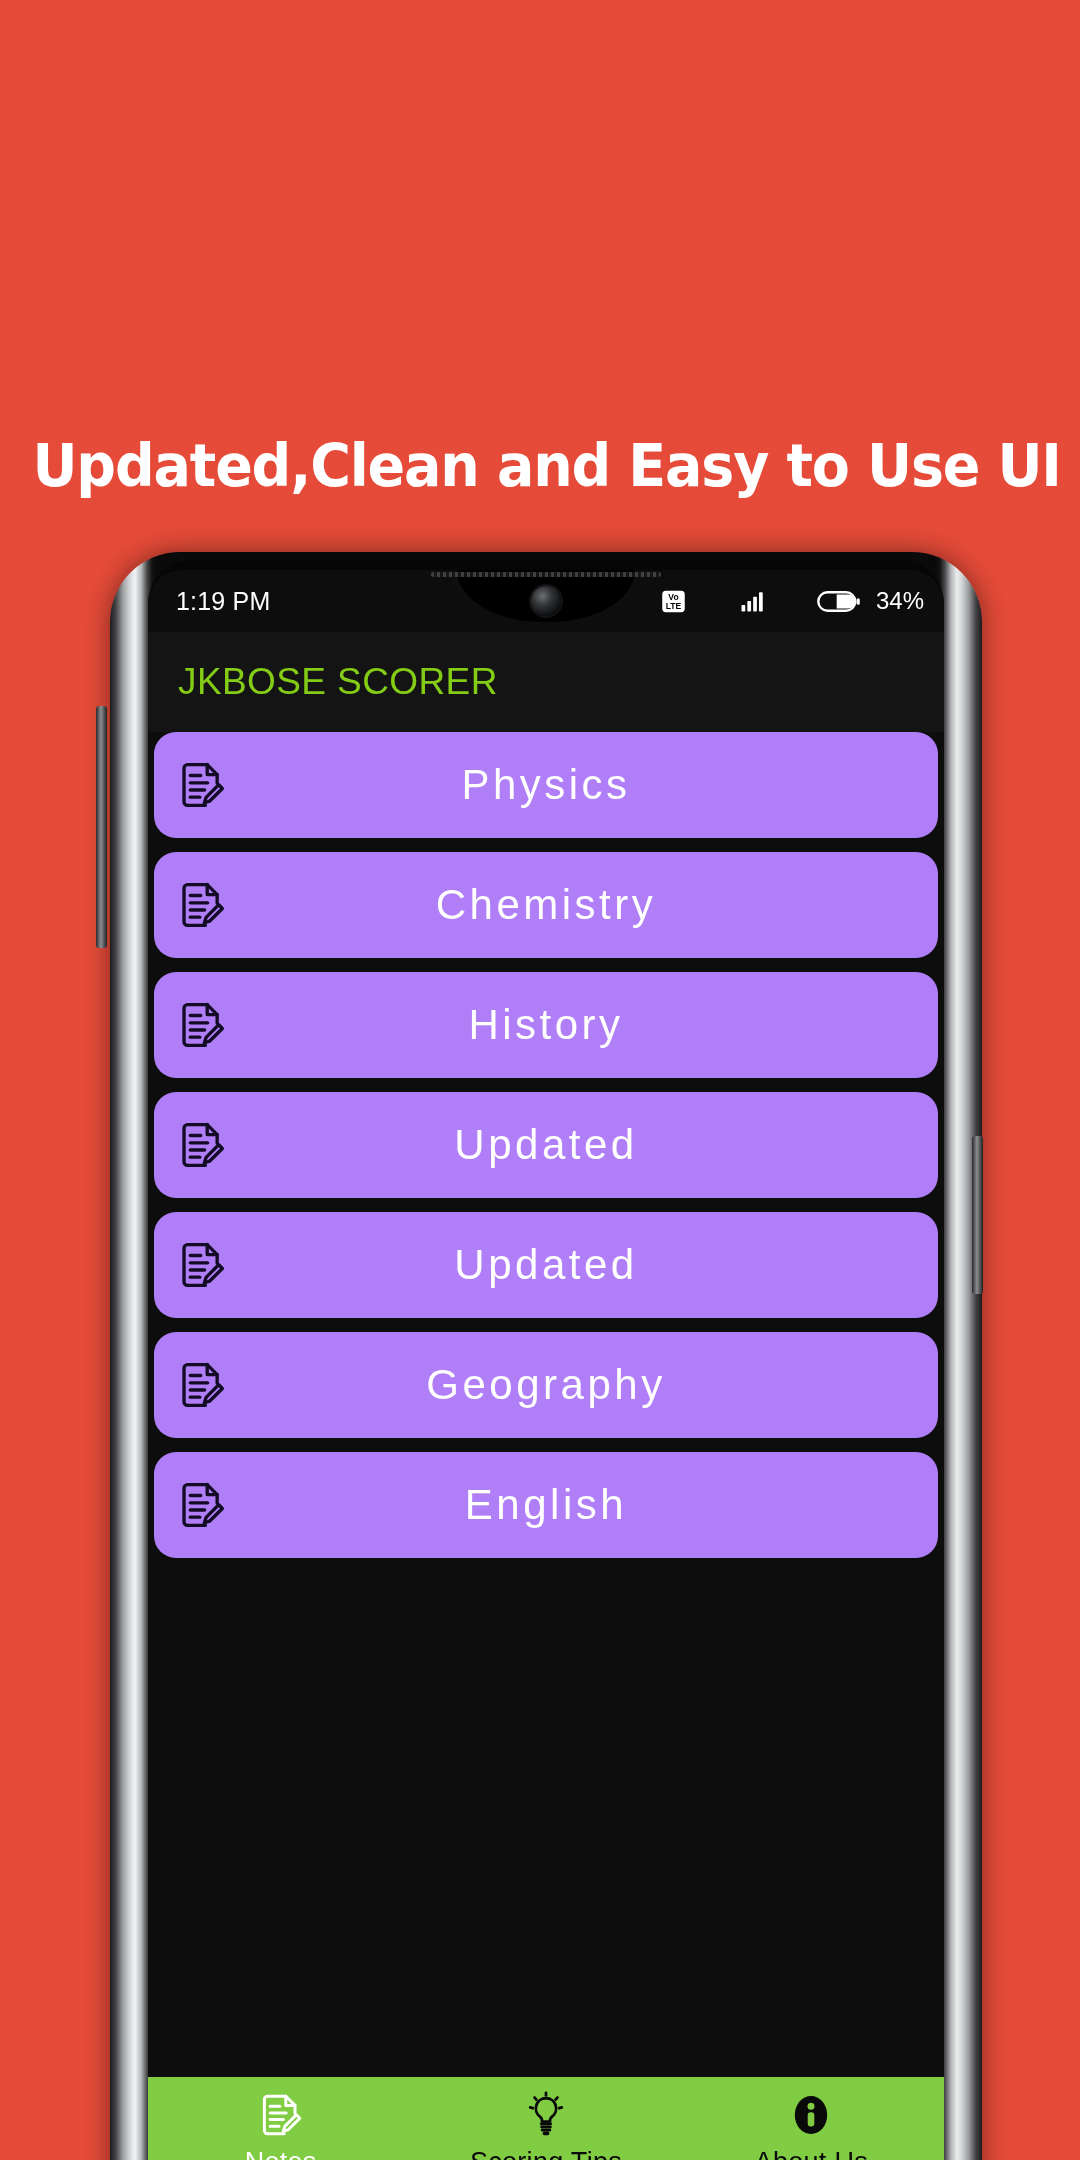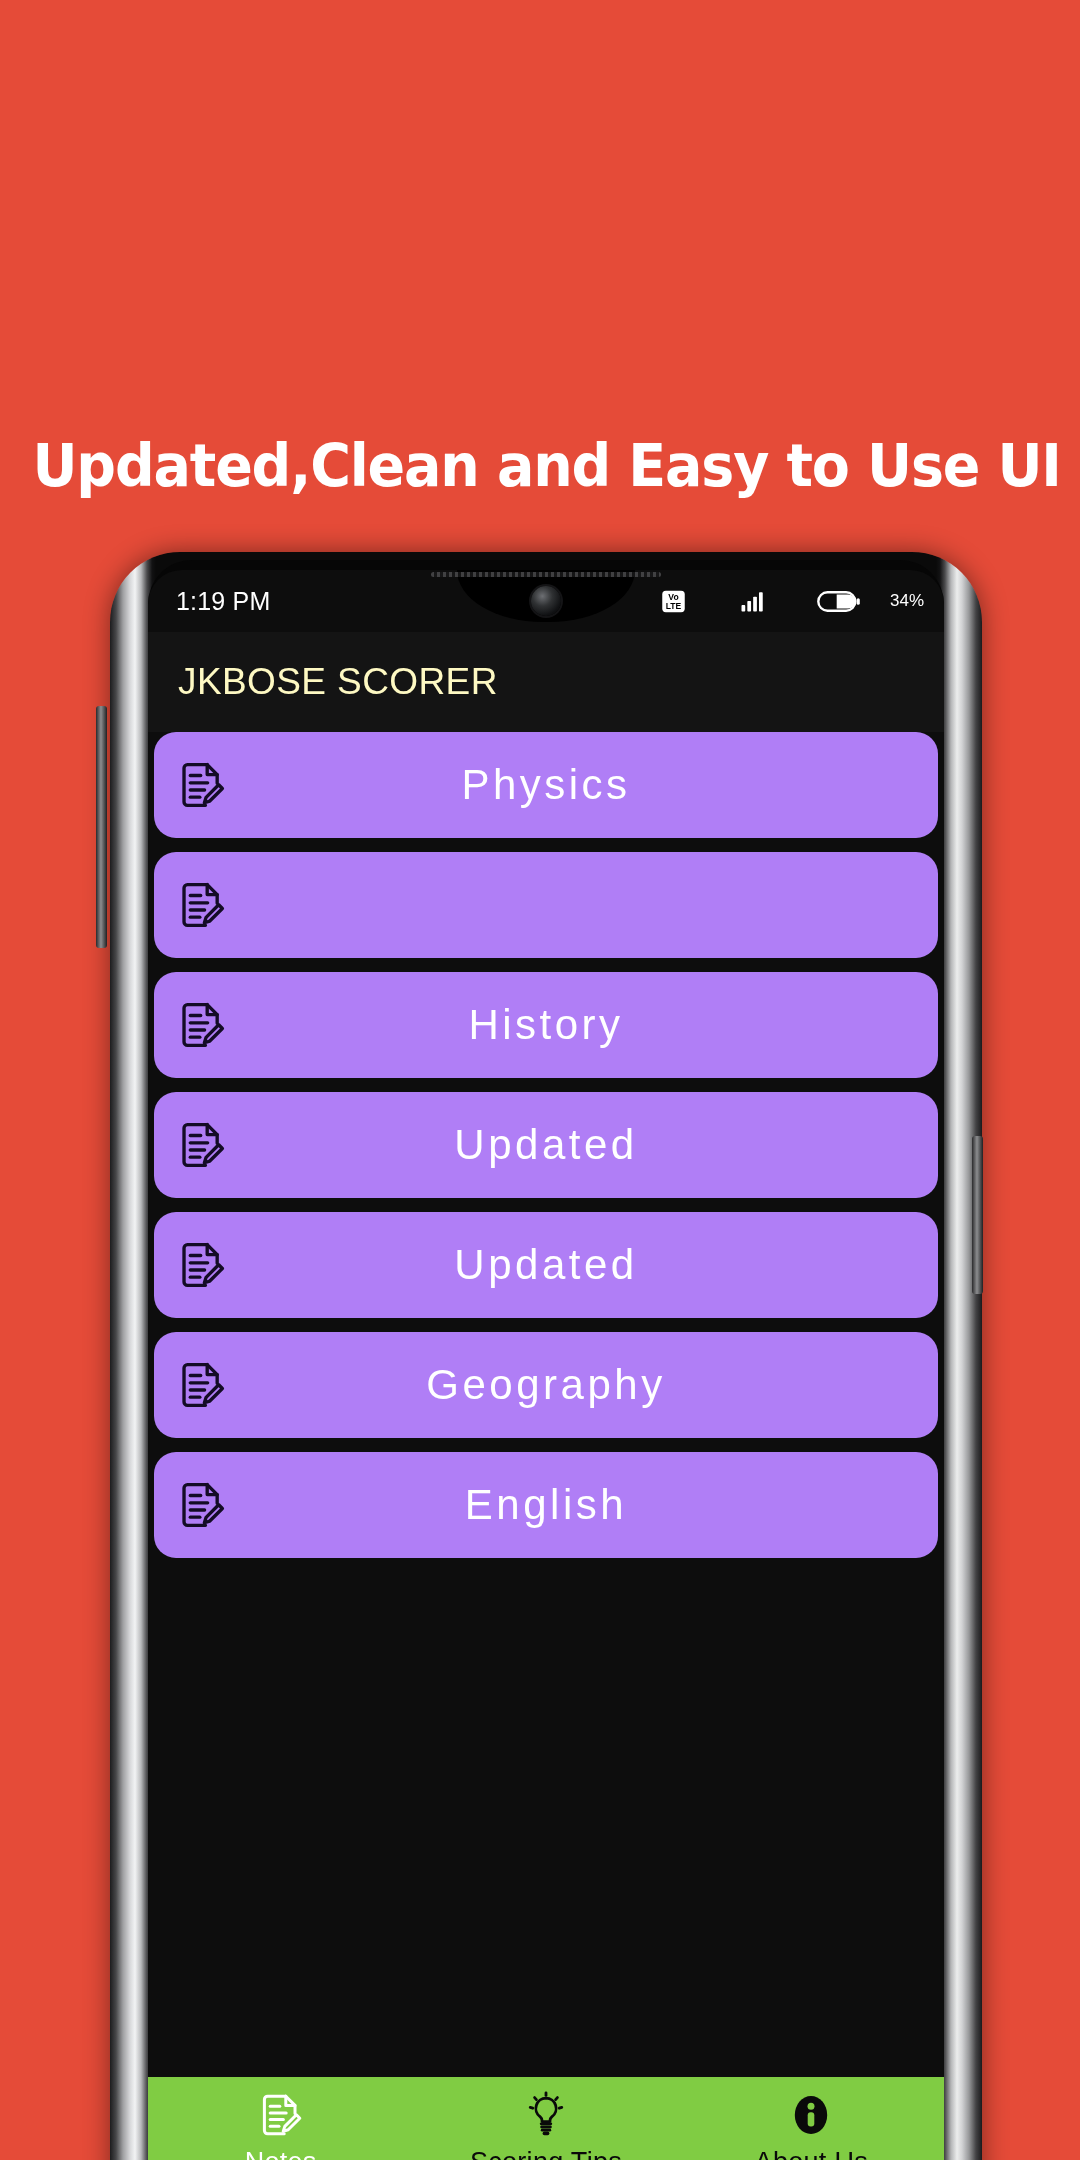--- a/index.html
+++ b/index.html
@@ -148,37 +148,37 @@
     justify-content: space-between;
     padding: 0 20px 0 28px;
     color: #ffffff;
     font-size: 25px;
     z-index: 4;
     background: transparent;
   }
   .status-left { display: flex; align-items: center; }
   .status-right { display: flex; align-items: center; gap: 11px; }
   .status-time { font-size: 25px; letter-spacing: 0.2px; }
-  .status-battery-pct { font-size: 17px; margin-left: 18px; }
+  .status-battery-pct { font-size: 24px; margin-left: 4px; }
   .status-icon { display: inline-flex; align-items: center; margin-left: 40px; }
 
   
   .app-bar {
     position: absolute;
     left: 0;
     top: 62px;
     width: 100%;
     height: 100px;
     display: flex;
     align-items: center;
     padding-left: 30px;
     background: #141414;
   }
   .app-title {
-    color: #fef9c3;
+    color: #84cc16;
     font-size: 37px;
     letter-spacing: 0.4px;
   }
 
   
   .subject-list {
     position: absolute;
     left: 0;
     top: 162px;
     width: 100%;
@@ -350,20 +350,21 @@
           <path d="M14.4 2.6H5.3a1.6 1.6 0 0 0-1.6 1.6v15.6a1.6 1.6 0 0 0 1.6 1.6h8.3"></path>
           <path d="M14.4 2.6 19 7.2v4"></path>
           <path d="M14.4 2.6v4.6H19"></path>
           <line x1="6.6" y1="7.6" x2="11.4" y2="7.6"></line>
           <line x1="6.6" y1="11" x2="14.6" y2="11"></line>
           <line x1="6.6" y1="14.3" x2="13.2" y2="14.3"></line>
           <line x1="6.6" y1="17.6" x2="11" y2="17.6"></line>
           <path d="M19.7 11.9 21.4 13.6 15.6 19.4l-2.5.8.8-2.5z"></path>
         </svg>
       </span>
+      <span class="subject-label">Chemistry</span>
     </div>
 
     <div class="subject-button">
       <span class="subject-icon">
         <svg width="52" height="52" viewBox="0 0 24 24" fill="none" stroke="#140c26" stroke-width="1.55" stroke-linecap="round" stroke-linejoin="round">
           <path d="M14.4 2.6H5.3a1.6 1.6 0 0 0-1.6 1.6v15.6a1.6 1.6 0 0 0 1.6 1.6h8.3"></path>
           <path d="M14.4 2.6 19 7.2v4"></path>
           <path d="M14.4 2.6v4.6H19"></path>
           <line x1="6.6" y1="7.6" x2="11.4" y2="7.6"></line>
           <line x1="6.6" y1="11" x2="14.6" y2="11"></line>

